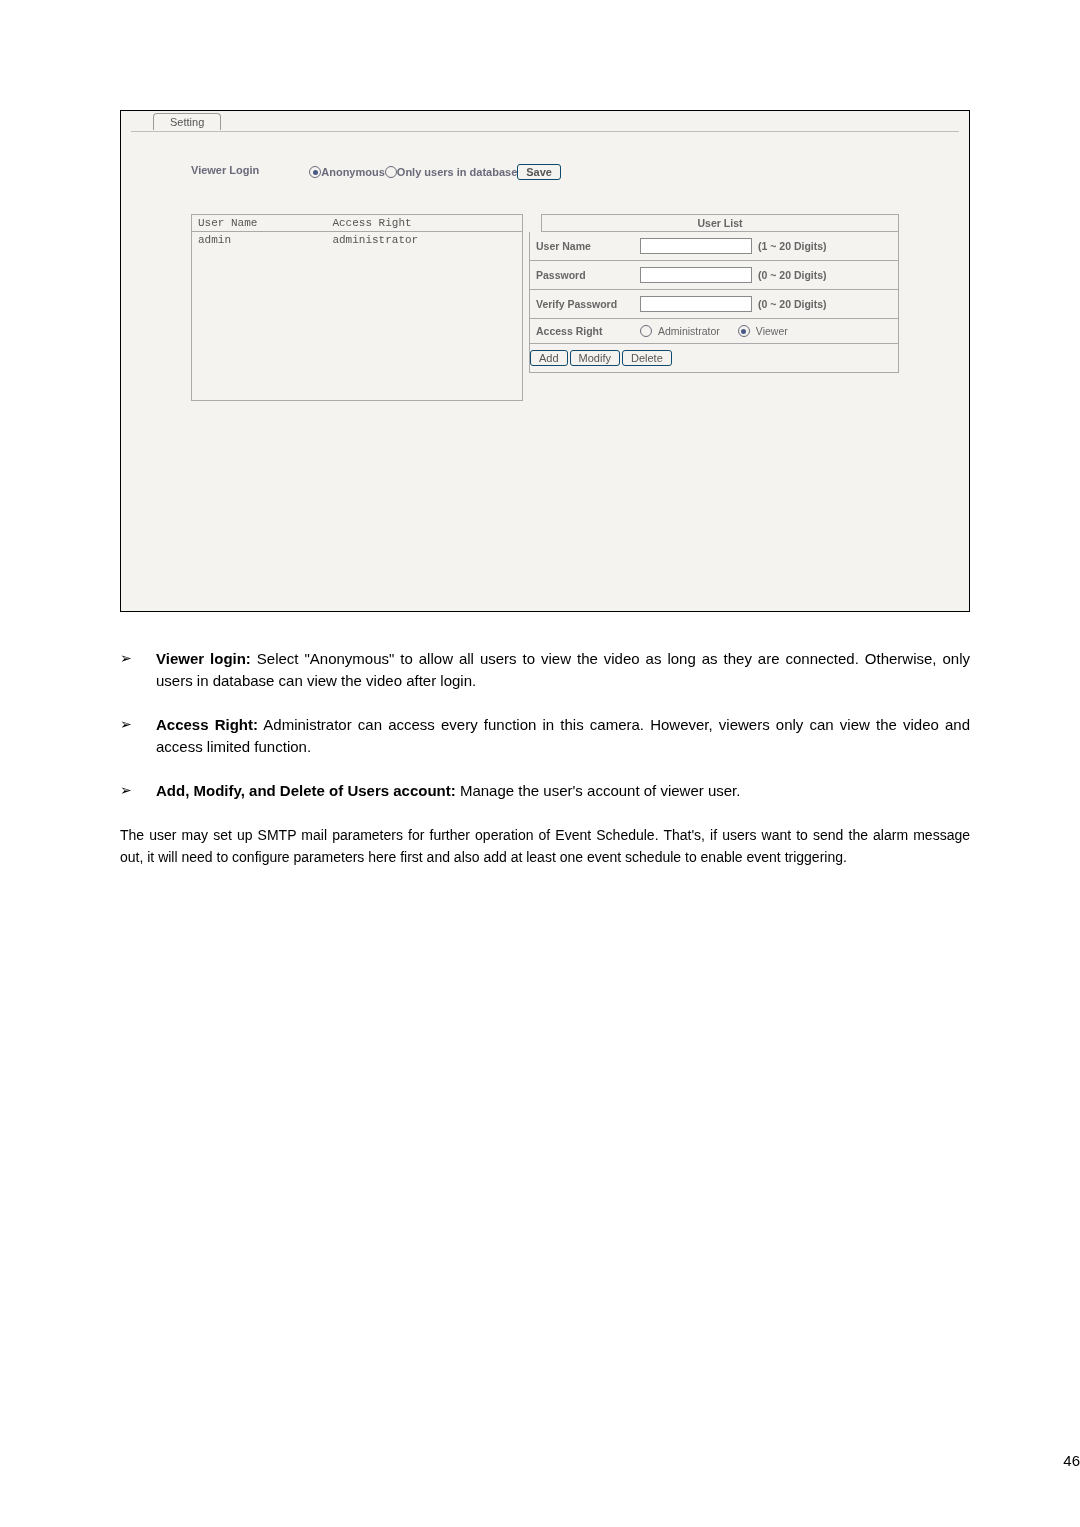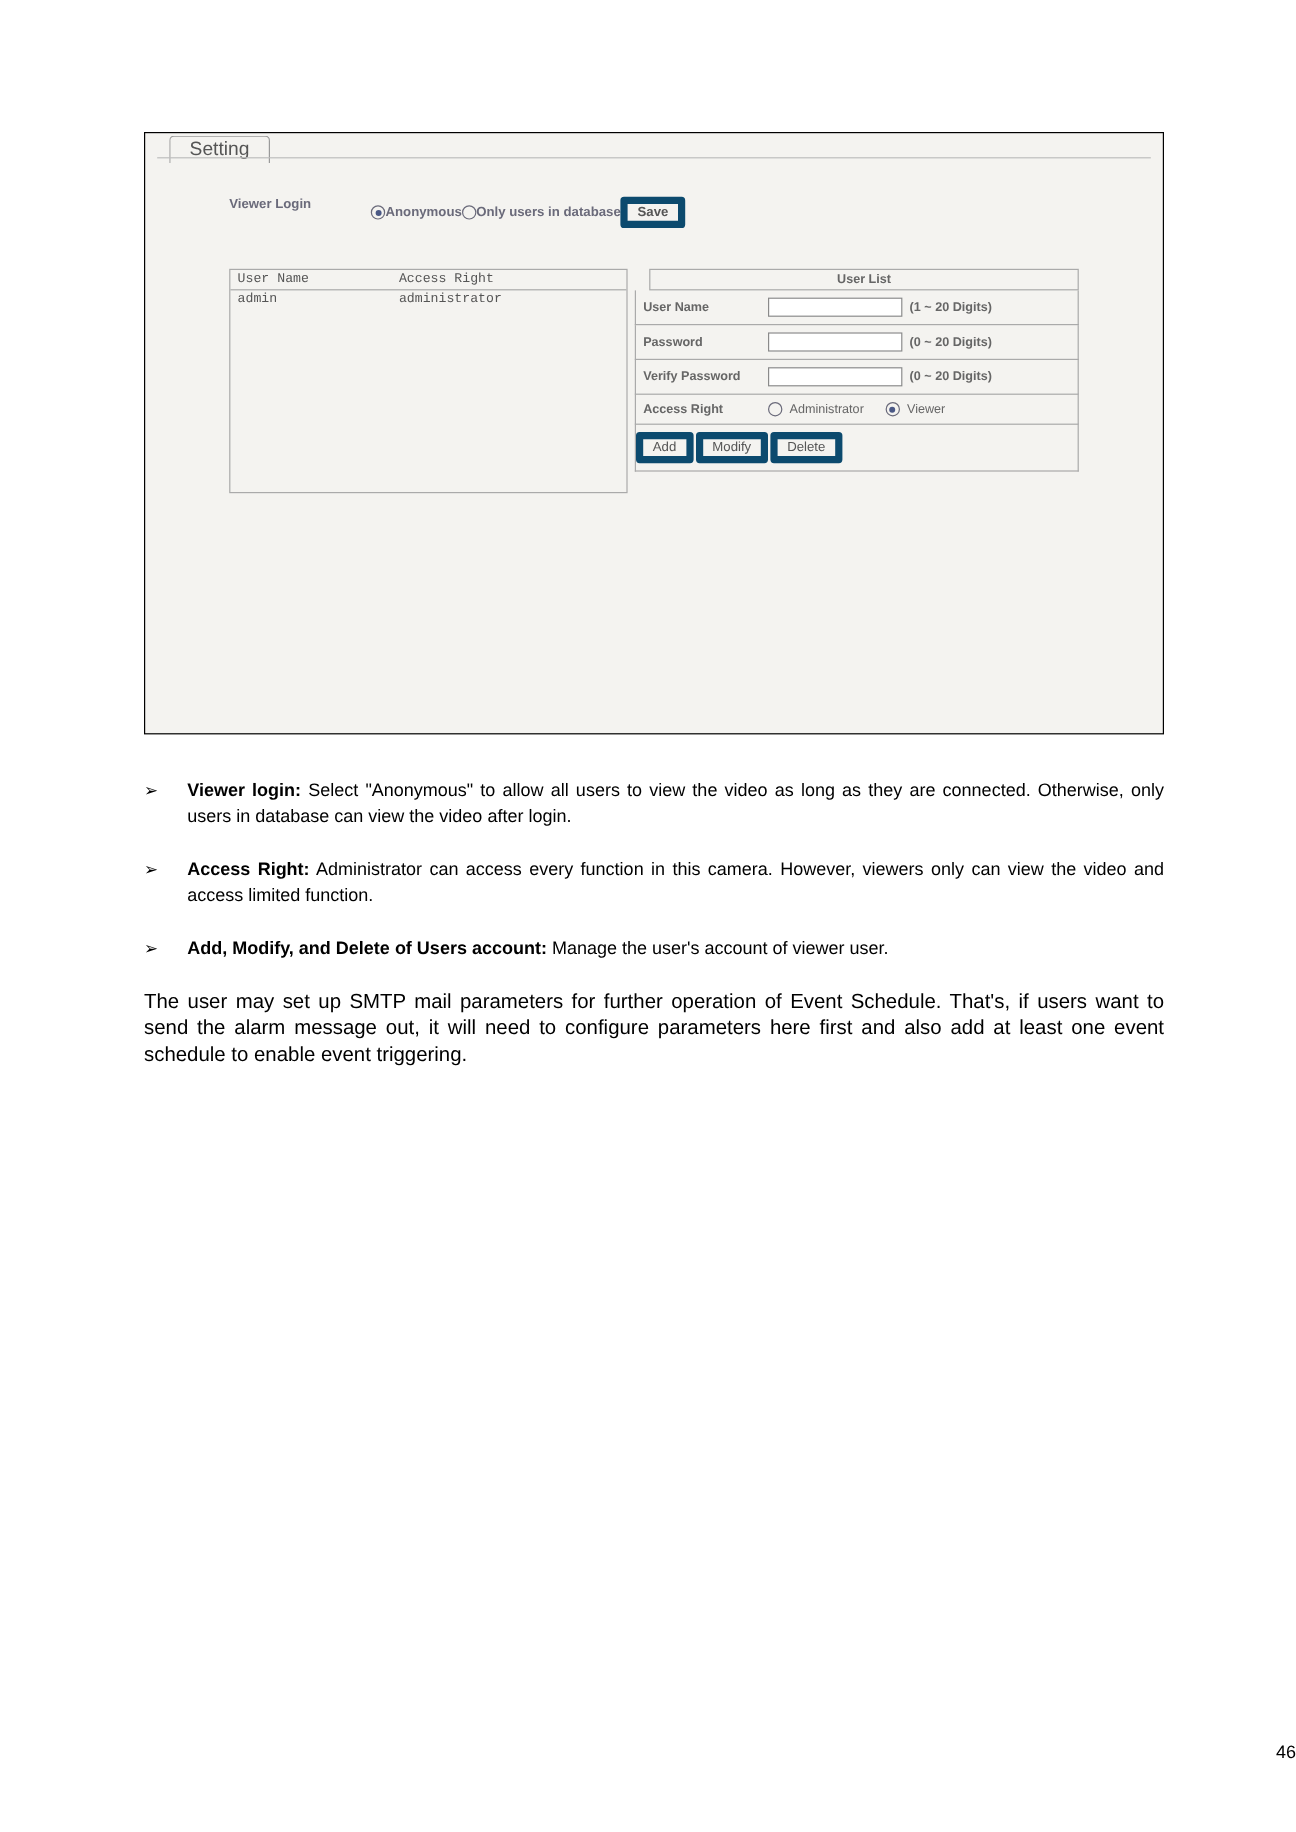--- a/index.html
+++ b/index.html
@@ -20,27 +20,27 @@
     background: #f4f3f0;
     padding: 0;
     margin-bottom: 36px;
     height: 500px;
     position: relative;
     font-family: Verdana, Arial, sans-serif;
     color: #555;
   }
   .ui-tab {
     position: absolute;
-    left: 20px;
+    left: 32px;
     top: 2px;
     background: #f4f3f0;
     border: 1px solid #9a9a9a;
     border-bottom: none;
     padding: 2px 16px;
-    font-size: 16px;
+    font-size: 11px;
     border-radius: 4px 4px 0 0;
   }
   .ui-inner {
     border: 1px solid #bdbdbd;
     position: absolute;
     left: 10px; right: 10px; top: 20px; bottom: 10px;
     border-left: none; border-right: none; border-bottom: none;
     padding-top: 6px;
   }
   .ui-content {
@@ -62,21 +62,21 @@
   }
   .radio {
     width: 10px; height: 10px; border: 1px solid #6a6a7a; border-radius: 50%;
     display: inline-flex; align-items: center; justify-content: center;
     flex: none;
   }
   .radio.sel::after {
     content: ""; width: 5px; height: 5px; background: #4a5885; border-radius: 50%;
   }
   .btn-sm {
-    border: 6px solid #0c4a6e;
+    border: 1px solid #0c4a6e;
     background: #f4f3f0;
     padding: 1px 8px;
     font-size: 11px;
     border-radius: 3px;
     color: #555;
   }
   .tables-row {
     display: flex;
     gap: 6px;
     margin-top: 34px;
@@ -174,21 +174,21 @@
   .li-text b { font-weight: bold; }
   h2.section {
     font-family: Arial, sans-serif;
     font-size: 21px;
     font-weight: bold;
     margin: 30px 0 24px 0;
   }
   .h2num { display:inline-block; width:46px; }
   p.para {
     font-family: Arial, sans-serif;
-    font-size: 17px;
+    font-size: 14px;
     line-height: 22px;
     text-align: justify;
     margin: 0;
   }
   .page-num {
     position: absolute;
     bottom: 58px;
     left: 0; right: 0;
     text-align: right;
     font-size: 15px;

